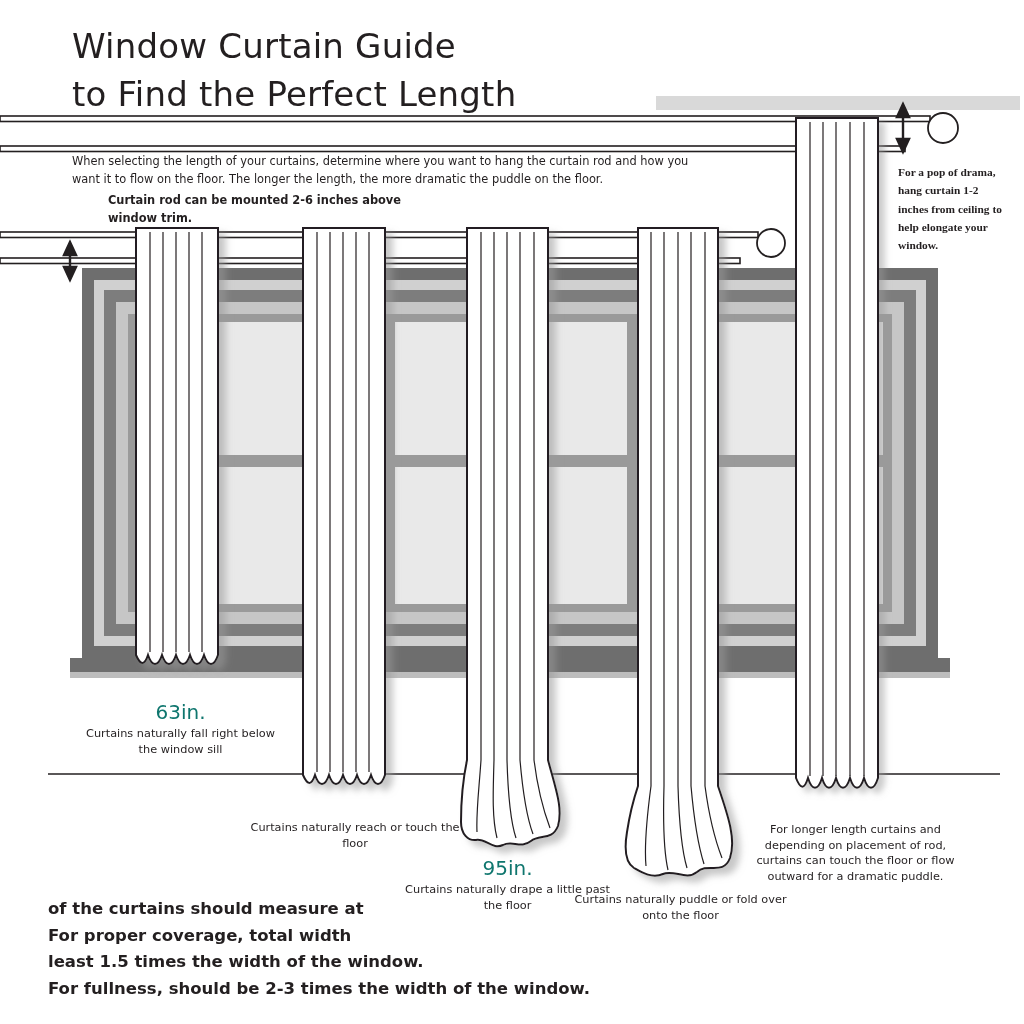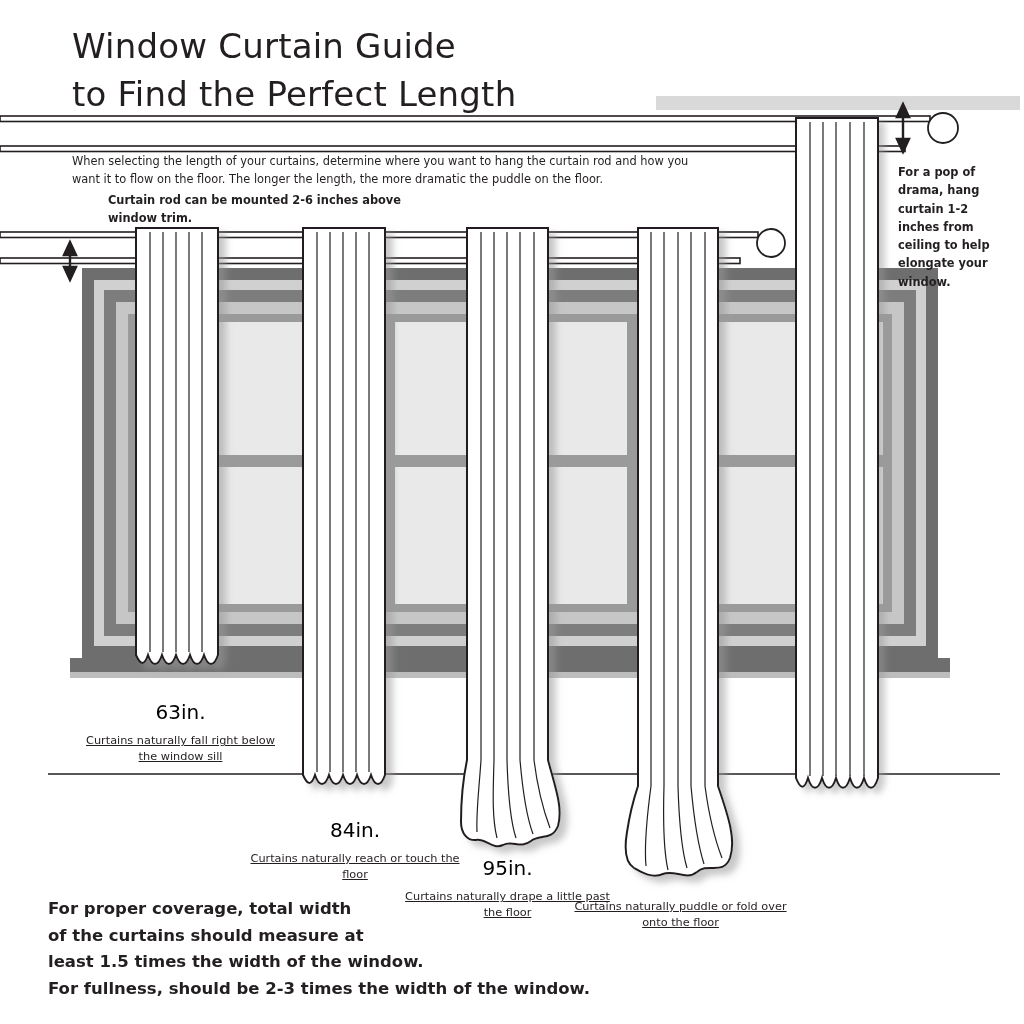--- a/index.html
+++ b/index.html
@@ -54,45 +54,45 @@
   }
 
   
   #pop-note {
     left: 898px; top: 163px;
     width: 104px;
     font-size: 11.4px;
     line-height: 1.6;
     font-weight: bold;
     color: #231f20;
+    font-family: Liberation Serif, serif;
   }
 
   
   #coverage-note {
     left: 48px; top: 896px;
     width: 620px;
     font-size: 16.5px;
     line-height: 1.62;
     font-weight: bold;
     color: #231f20;
   }
 
   
   .clabel { text-align: center; }
   .clabel .len {
     font-size: 20px;
     line-height: 1.22;
-    color: #000000;
+    color: #0f766e;
   }
   .clabel .desc {
     font-size: 11.3px;
     line-height: 1.38;
     color: #231f20;
-    margin-top: 9px;
-    text-decoration: underline;
+    margin-top: 2px;
   }
 
   #label-63  { left: 78px;  top: 700px; width: 205px; }
   #label-84  { left: 250px; top: 818px; width: 210px; }
   #label-95  { left: 405px; top: 856px; width: 205px; }
   #label-108 { left: 573px; top: 890px; width: 215px; }
   #label-120 { left: 748px; top: 820px; width: 215px; }
   #label-120 .len { font-size: 19px; }
 </style>
 </head>
@@ -246,36 +246,36 @@
   <div id="mount-note" class="abs">Curtain rod can be mounted 2-6 inches above window trim.</div>
 
   <div id="pop-note" class="abs">For a pop of drama, hang curtain 1-2 inches from ceiling to help elongate your window.</div>
 
   <div id="label-63" class="abs clabel">
     <div class="len">63in.</div>
     <div class="desc">Curtains naturally fall right below the window sill</div>
   </div>
 
   <div id="label-84" class="abs clabel">
-    <div class="len">84in.</div>
     <div class="desc">Curtains naturally reach or touch the floor</div>
   </div>
 
   <div id="label-95" class="abs clabel">
     <div class="len">95in.</div>
     <div class="desc">Curtains naturally drape a little past the floor</div>
   </div>
 
   <div id="label-108" class="abs clabel">
     <div class="desc">Curtains naturally puddle or fold over onto the floor</div>
   </div>
 
   <div id="label-120" class="abs clabel">
+    <div class="desc">For longer length curtains and depending on placement of rod, curtains can touch the floor or flow outward for a dramatic puddle.</div>
   </div>
 
   <div id="coverage-note" class="abs">
+    <div>of the curtains should measure at</div>
     <div>For proper coverage, total width</div>
-    <div>of the curtains should measure at</div>
     <div>least 1.5 times the width of the window.</div>
     <div>For fullness, should be 2-3 times the width of the window.</div>
   </div>
 
 </div>
 
 </body></html>

